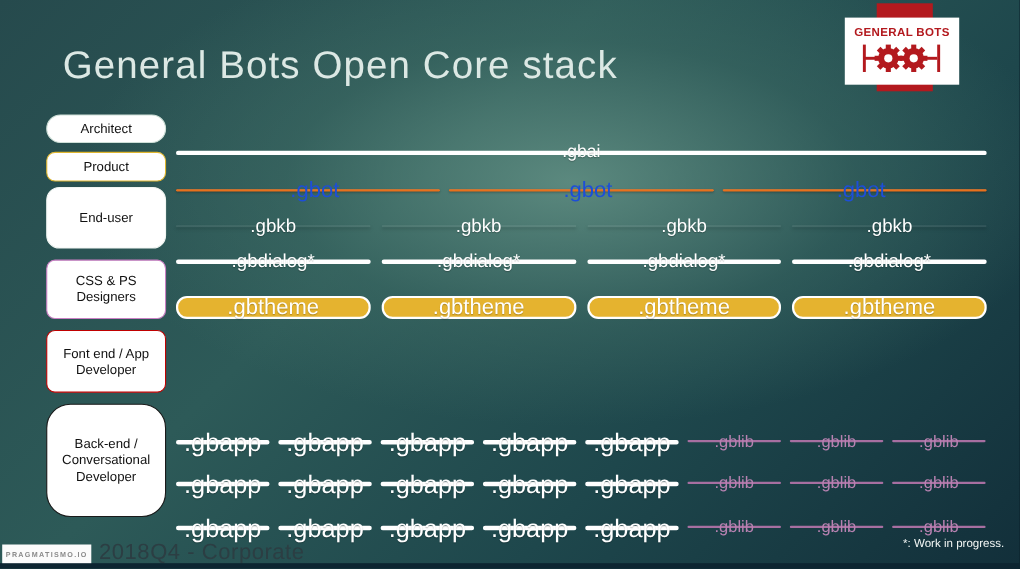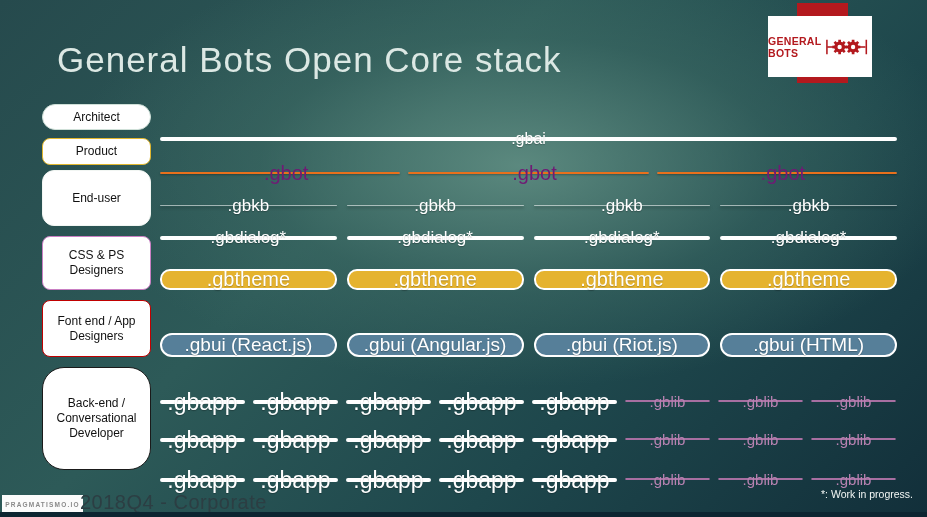--- a/index.html
+++ b/index.html
@@ -12,21 +12,21 @@
   }
   .bottom-strip{position:absolute;left:0;bottom:0;width:927px;height:5px;background:#0d2531;}
   .title{
     position:absolute;left:57px;top:40px;font-size:35px;letter-spacing:1px;
     color:#dce8e4;font-weight:400;
   }
   
   .logo-stripe{position:absolute;left:797px;top:3px;width:51px;height:80px;background:#b3191e;}
   .logo-card{
     position:absolute;left:768px;top:16px;width:104px;height:61px;background:#ffffff;
-    display:flex;flex-direction:row;align-items:center;justify-content:center;gap:1px;
+    display:flex;flex-direction:column;align-items:center;justify-content:center;gap:1px;
   }
   .logo-brand{color:#b3191e;font-weight:bold;font-size:10.5px;letter-spacing:.3px;}
   
   .rowlabel{
     position:absolute;left:42px;width:109px;box-sizing:border-box;background:#ffffff;
     display:flex;align-items:center;justify-content:center;text-align:center;
     border-radius:8px;color:#111;font-size:12px;line-height:1.25;white-space:pre-line;
     border:1.5px solid #ffffff;
   }
   .lab-architect{top:104px;height:26px;border-color:#cfe0d8;border-radius:13px;}
@@ -44,37 +44,37 @@
   .row-gbtheme{top:236px;height:54px;}
   .row-gbui{top:300px;height:57px;}
   .row-app1{top:367px;height:25px;gap:8px;}
   .row-app2{top:405px;height:25px;gap:8px;}
   .row-app3{top:445px;height:25px;gap:8px;}
   .box{
     box-sizing:border-box;display:flex;align-items:center;justify-content:center;
     color:#fff;flex:1;border-radius:8px;text-shadow:0 1px 1px rgba(0,0,0,.25);margin-top:33px;
   }
   .box-gbai{background:#040404;border:2px solid #fff;border-radius:6px;font-size:16px;}
-  .box-gbot{background:#e9e8e8;border:1.5px solid #e8701c;color:#701a75;text-shadow:none;
+  .box-gbot{background:#e9e8e8;border:1.5px solid #e8701c;color:#1d4ed8;text-shadow:none;
             font-size:20px;border-radius:7px;box-shadow:0 1px 2px rgba(0,0,0,.3);padding-left:12px;}
   .box-gbkb{background:linear-gradient(#8fc3a8,#72af90);border:none;border-top:1px solid rgba(255,255,255,.55);
             font-size:17px;border-radius:6px;box-shadow:0 2px 3px rgba(0,0,0,.35);}
   .box-gbdialog{background:#ea731d;border:2px solid #fff;font-size:17px;}
   .box-gbtheme{background:#e5b32f;border:2px solid #fff;border-radius:10px;font-size:20px;}
   .box-gbui{background:#567f99;border:2px solid #fff;border-radius:14px;font-size:19px;}
   .box-gbapp{background:#a85fa0;border:2px solid #fff;font-size:23px;flex:none;width:85px;}
   .box-gblib{background:transparent;border:1.5px solid #a76fa1;color:#b782b1;text-shadow:none;
              font-size:15px;flex:none;width:85px;}
   
   .watermark{
     position:absolute;left:2px;top:495px;width:81px;height:18px;background:#fbfbfb;
     display:flex;align-items:center;justify-content:center;
     font-size:6.5px;letter-spacing:1.2px;color:#8a8a8a;font-weight:bold;
   }
-  .footer-text{position:absolute;left:80px;top:491px;font-size:20px;color:#2c3e43;letter-spacing:.5px;}
+  .footer-text{position:absolute;left:90px;top:491px;font-size:20px;color:#2c3e43;letter-spacing:.5px;}
   .footnote{position:absolute;right:14px;top:488px;font-size:10.5px;color:#f2f6f4;}
 </style>
 </head>
 <body>
 
 <div class="slide">
 
   <div class="title">General Bots Open Core stack</div>
 
   <div class="logo-stripe"></div>
@@ -105,21 +105,21 @@
       </g>
     </svg>
   </div>
 
   <div class="rowlabel lab-architect">Architect</div>
   <div class="rowlabel lab-product">Product</div>
   <div class="rowlabel lab-enduser">End-user</div>
   <div class="rowlabel lab-designers">CSS &amp; PS
 Designers</div>
   <div class="rowlabel lab-frontend">Font end / App
-Designers</div>
+Developer</div>
   <div class="rowlabel lab-backend">Back-end /
 Conversational
 Developer</div>
 
   <div class="row row-gbai">
     <div class="box box-gbai">.gbai</div>
   </div>
 
   <div class="row row-gbot">
     <div class="box box-gbot">.gbot</div>
@@ -141,26 +141,20 @@
     <div class="box box-gbdialog">.gbdialog*</div>
   </div>
 
   <div class="row row-gbtheme">
     <div class="box box-gbtheme">.gbtheme</div>
     <div class="box box-gbtheme">.gbtheme</div>
     <div class="box box-gbtheme">.gbtheme</div>
     <div class="box box-gbtheme">.gbtheme</div>
   </div>
 
-  <div class="row row-gbui">
-    <div class="box box-gbui">.gbui (React.js)</div>
-    <div class="box box-gbui">.gbui (Angular.js)</div>
-    <div class="box box-gbui">.gbui (Riot.js)</div>
-    <div class="box box-gbui">.gbui (HTML)</div>
-  </div>
 
   <div class="row row-app1">
     <div class="box box-gbapp">.gbapp</div>
     <div class="box box-gbapp">.gbapp</div>
     <div class="box box-gbapp">.gbapp</div>
     <div class="box box-gbapp">.gbapp</div>
     <div class="box box-gbapp">.gbapp</div>
     <div class="box box-gblib">.gblib</div>
     <div class="box box-gblib">.gblib</div>
     <div class="box box-gblib">.gblib</div>

